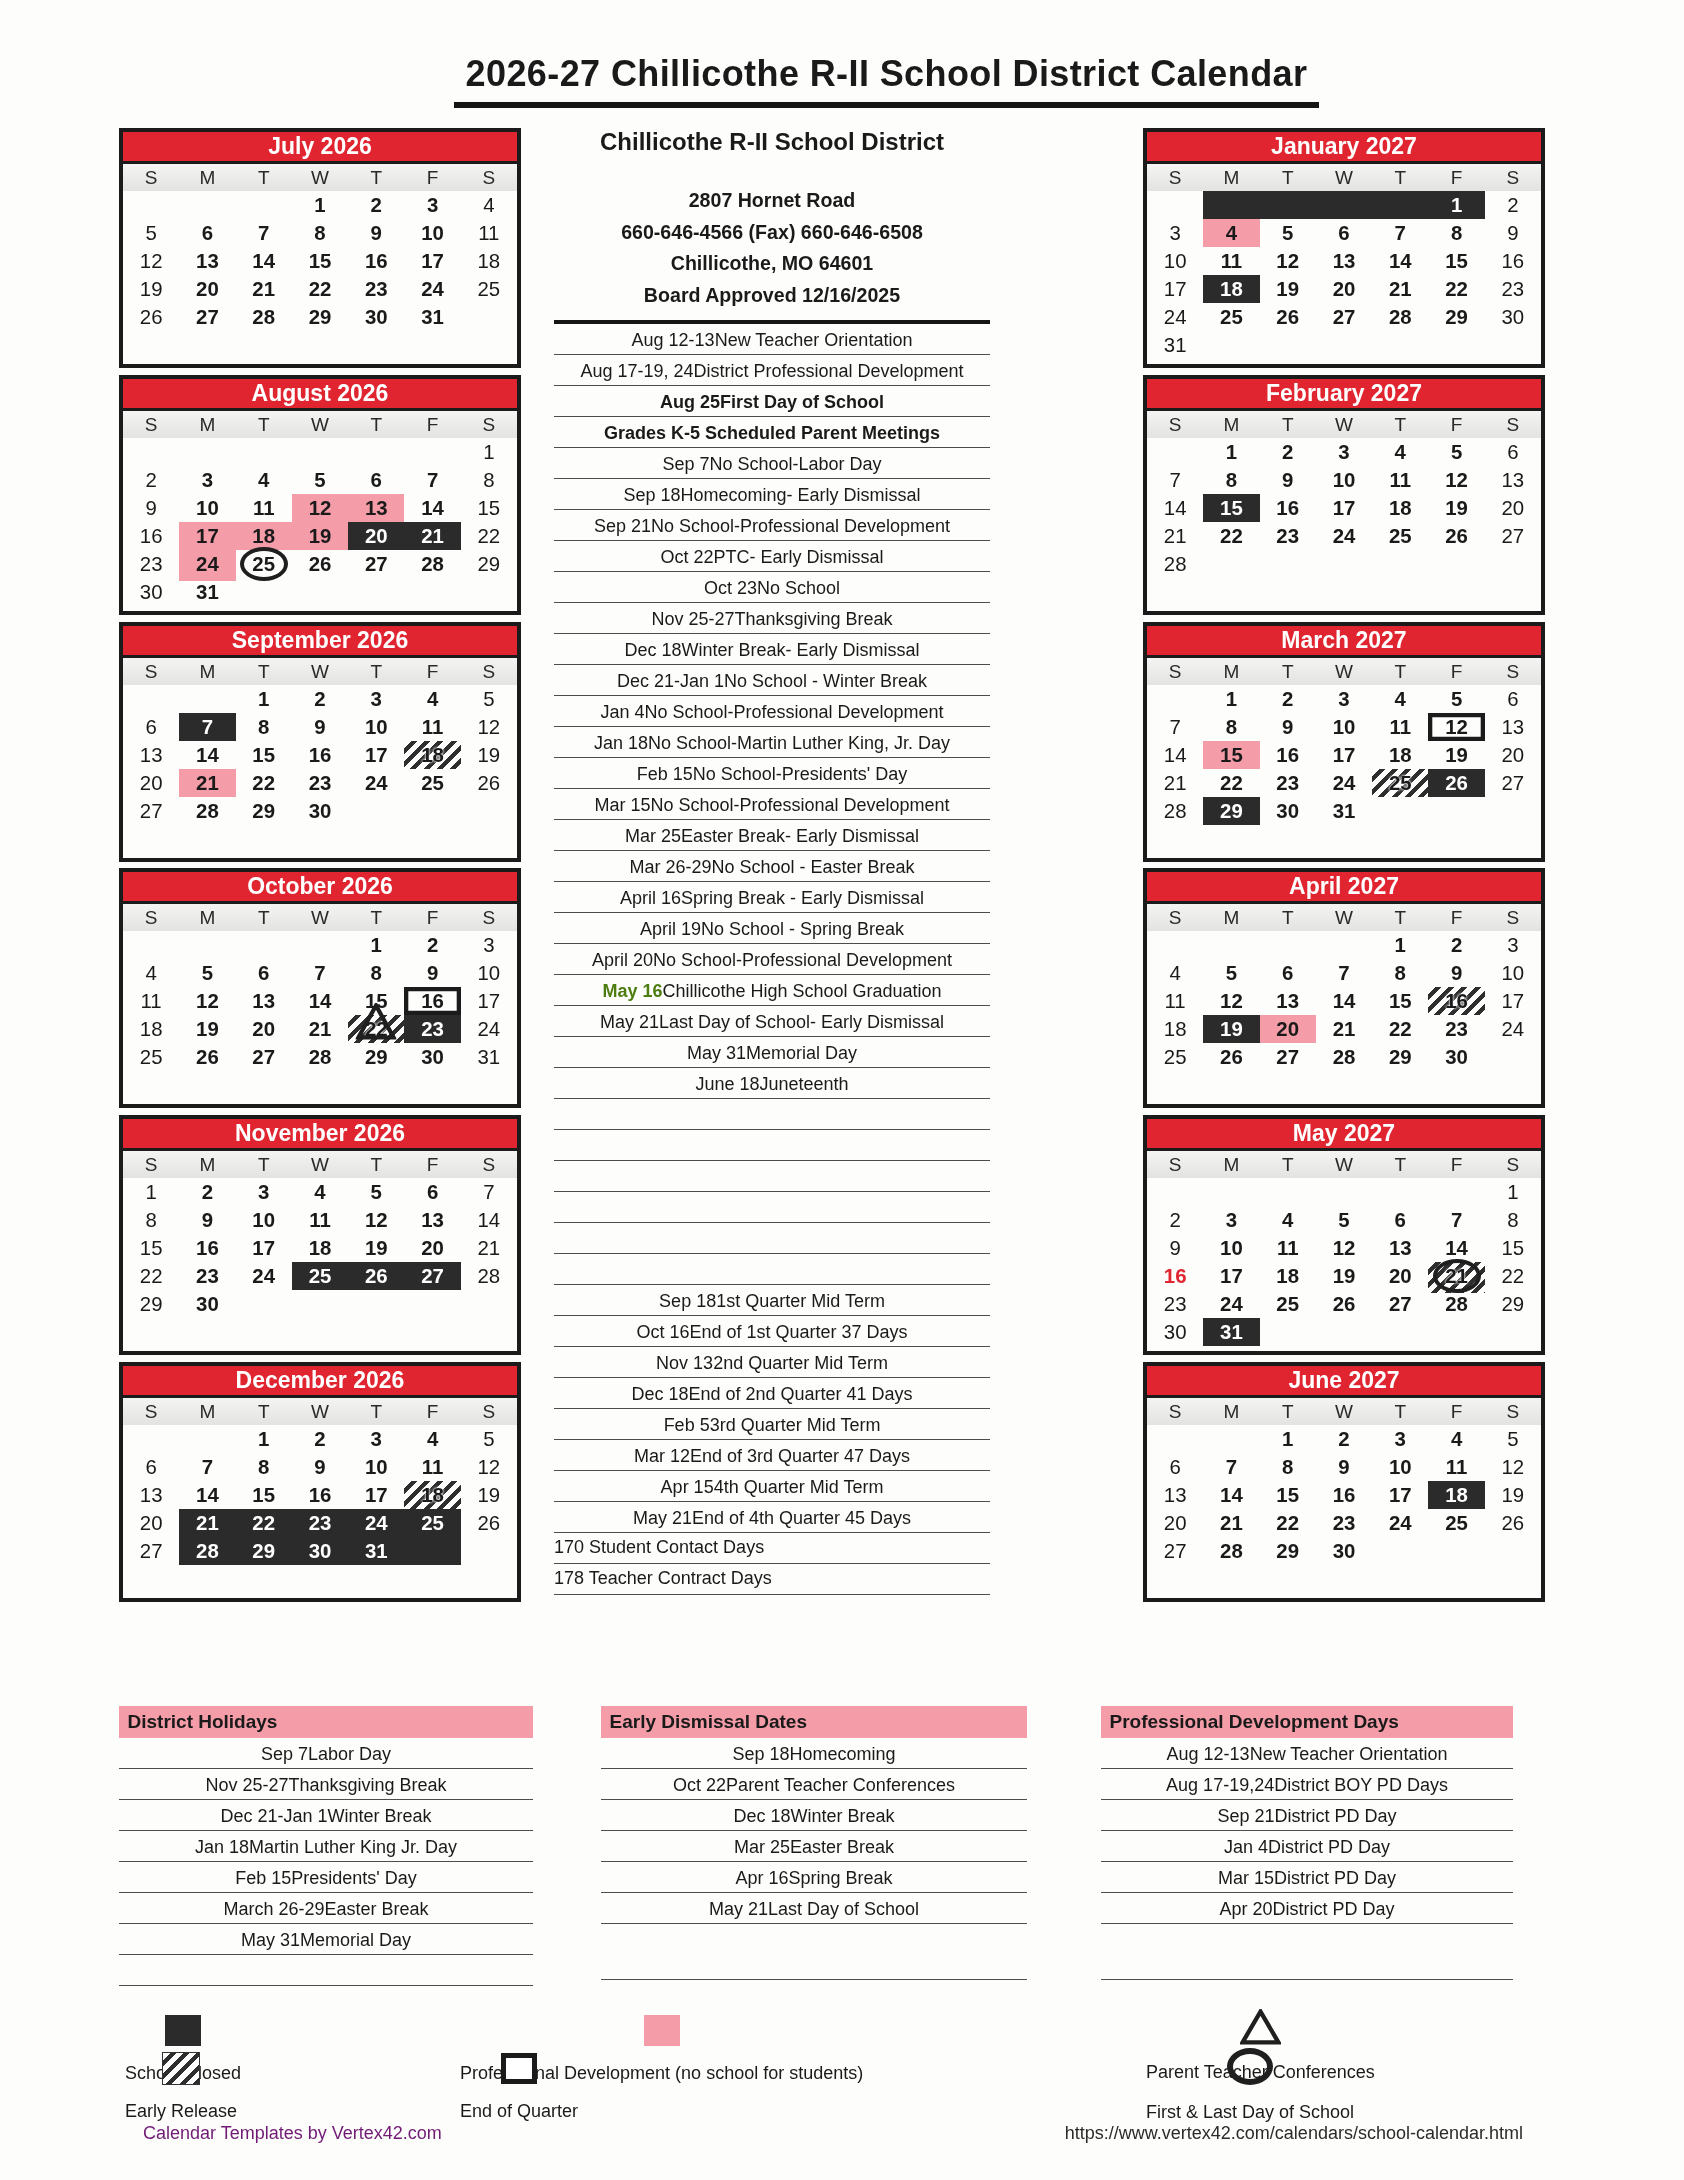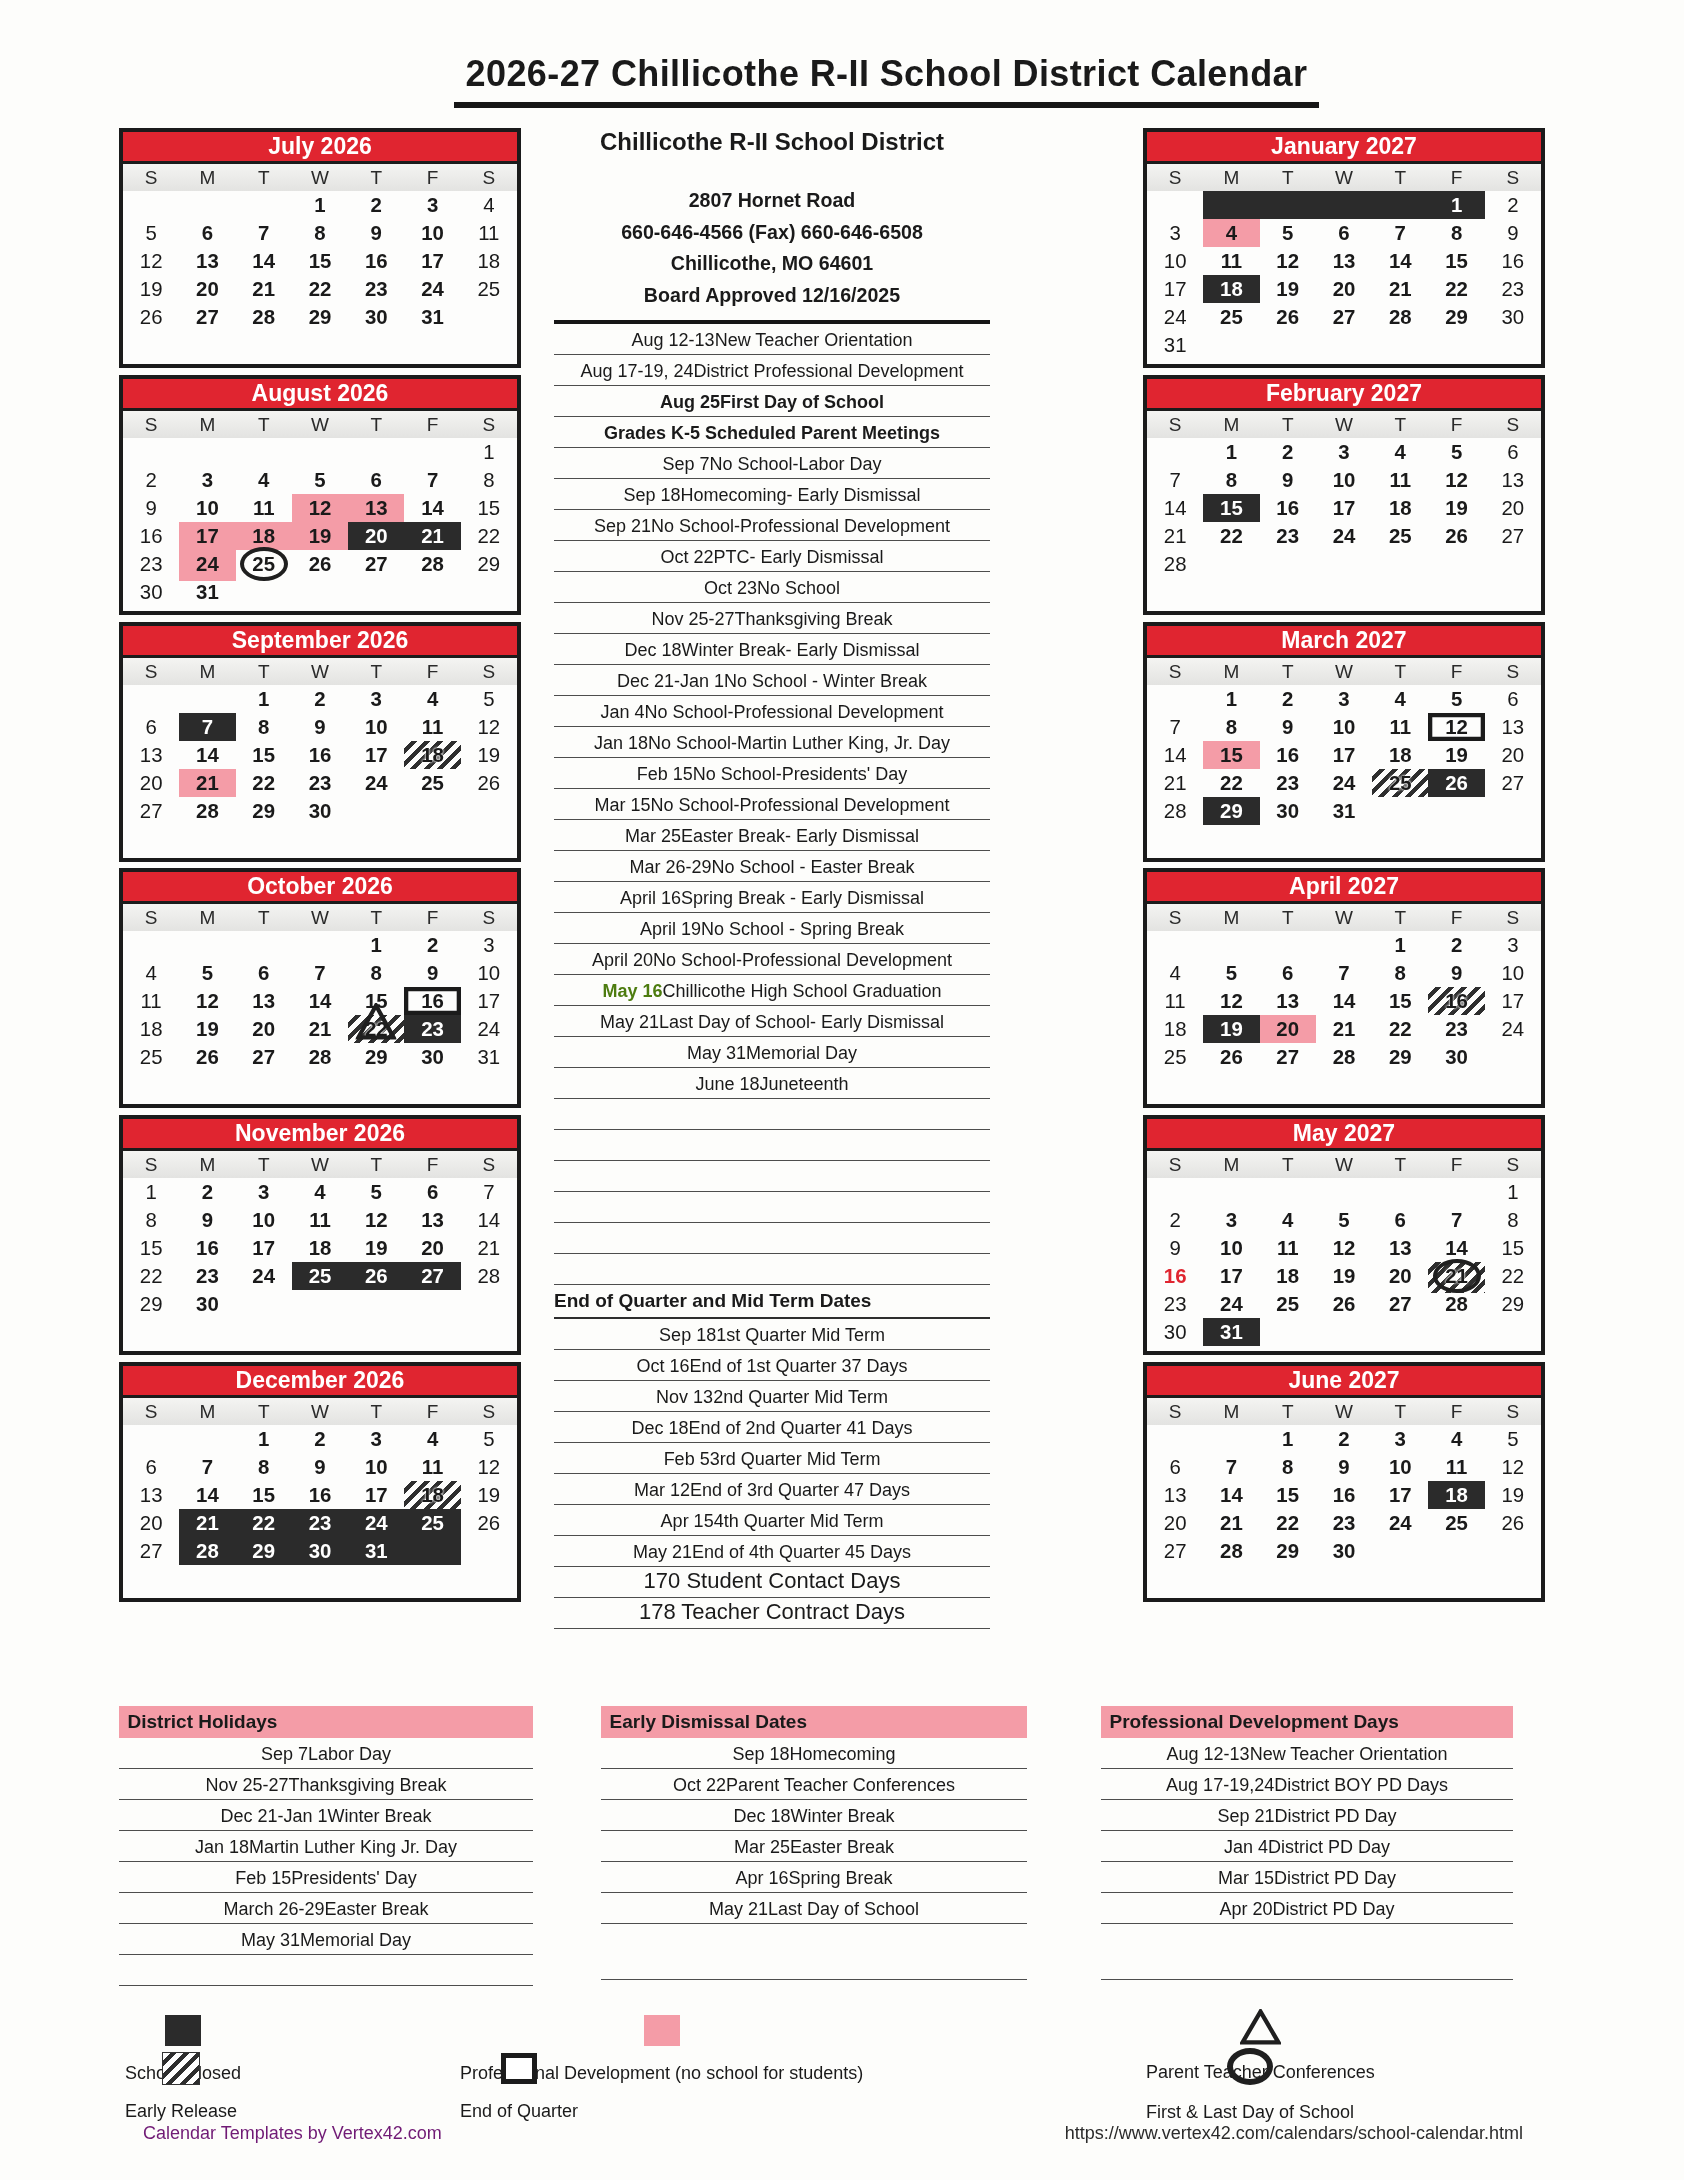--- a/index.html
+++ b/index.html
@@ -50,21 +50,21 @@
   .head-line{font-size:19.6px;font-weight:bold;text-align:center;height:31.5px;line-height:31.5px;}
   .center-rule{border-top:4.3px solid #161616;margin-top:8.5px;}
   .event-row{display:flex;justify-content:center;align-items:flex-end;
     height:30px;line-height:28px;border-bottom:1.7px solid #4d4d4d;font-size:18px;white-space:nowrap;}
   .event-row.bold{font-weight:bold;}
   .event-row.note{justify-content:center;font-weight:bold;}
   .event-row .date.red{color:#4d7c0f;font-weight:bold;}
   .blank-row{height:30px;border-bottom:1.7px solid #4d4d4d;}
   .q-header{font-size:19px;font-weight:bold;height:32px;line-height:31px;
     border-bottom:2.6px solid #2e2e2e;}
-  .total-row{height:30px;line-height:28px;border-bottom:1.7px solid #4d4d4d;font-size:22px;text-align:center;}
+  .total-row{height:30px;line-height:28px;border-bottom:1.7px solid #4d4d4d;font-size:18px;}
   
   .section{position:absolute;top:1706px;font-size:18px;}
   .sec-0{left:119px;width:414px;} .sec-1{left:601px;width:426px;} .sec-2{left:1101px;width:412px;}
   .section-header{background:#f49ca7;font-weight:bold;font-size:19px;height:32px;
     line-height:32px;padding-left:8.5px;}
   .section .blank-tall{height:55px;border-bottom:1.7px solid #4d4d4d;}
   
   .legend-item{position:absolute;display:flex;align-items:center;gap:17px;font-size:18px;flex-direction:column;}
   .sw{width:36px;height:31px;flex:0 0 auto;}
   .sw-black{background:#2b2b2b;}
@@ -594,21 +594,20 @@
           <span class="date">June 18</span>
           <span class="desc">Juneteenth</span>
         </div>
         <div class="blank-row"></div>
         <div class="blank-row"></div>
         <div class="blank-row"></div>
         <div class="blank-row"></div>
         <div class="blank-row"></div>
         <div class="blank-row"></div>
       </div>
-    <div class="q-header">End of Quarter and Mid Term Dates</div>
     <div>
         <div class="event-row">
           <span class="date">Sep 18</span>
           <span class="desc">1st Quarter Mid Term</span>
         </div>
         <div class="event-row">
           <span class="date">Oct 16</span>
           <span class="desc">End of 1st Quarter 37 Days</span>
         </div>
         <div class="event-row">

